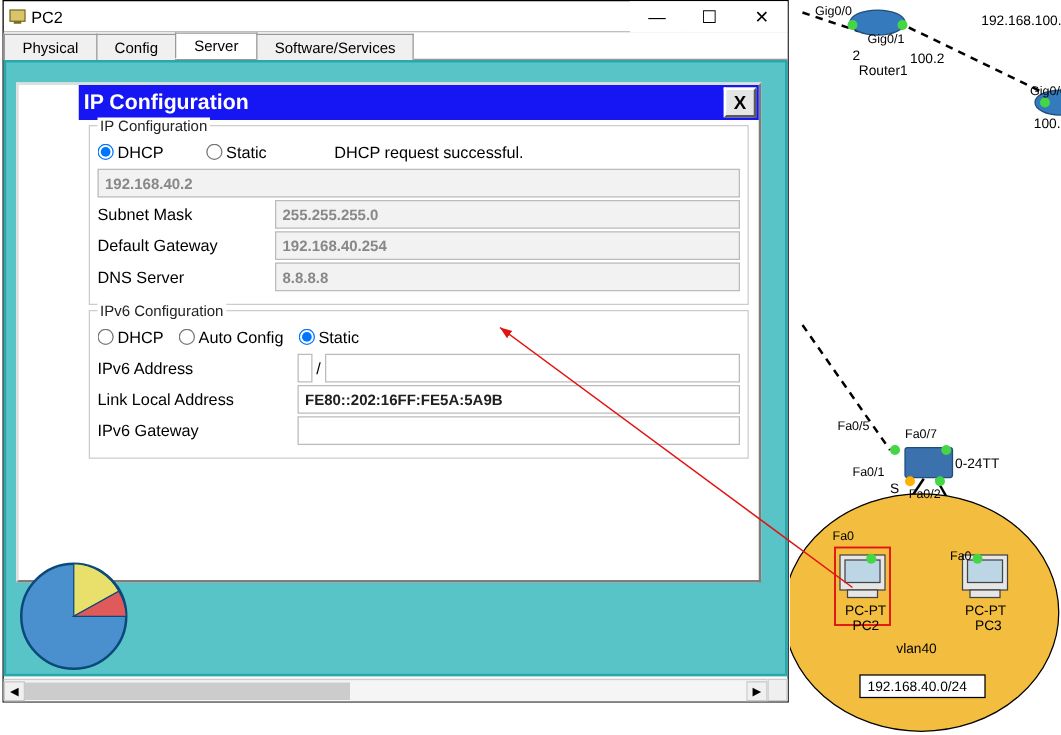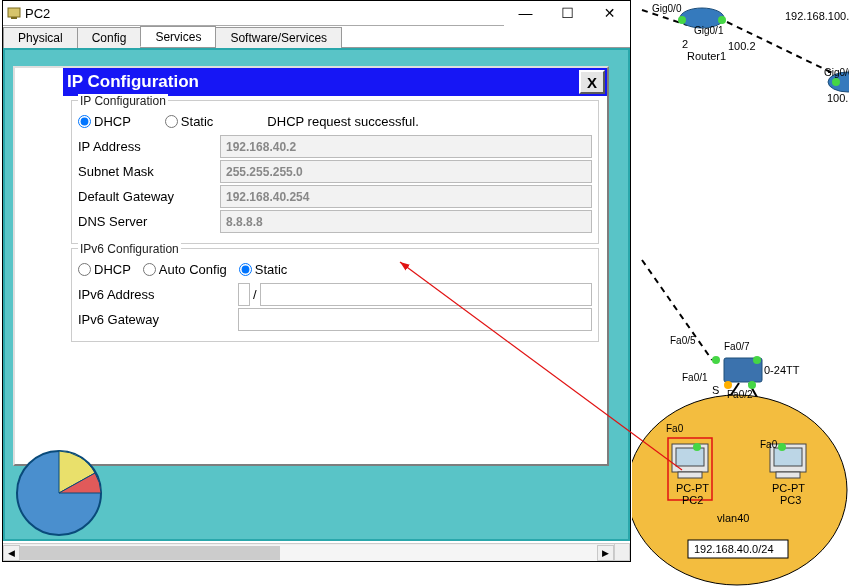--- a/index.html
+++ b/index.html
@@ -94,21 +94,21 @@
     <div class="winbtns">
       <div class="winbtn">—</div>
       <div class="winbtn">☐</div>
       <div class="winbtn">✕</div>
     </div>
   </div>
 
   <div class="tabs">
     <div class="tab">Physical</div>
     <div class="tab">Config</div>
-    <div class="tab active">Services</div>
+    <div class="tab active">Server</div>
     <div class="tab">Software/Services</div>
   </div>
 
   <div class="desk">
 
     <div class="ipwin">
       <div class="ipwin-title">
         <span class="t">IP Configuration</span>
         <div class="ipwin-close">X</div>
       </div>
@@ -120,21 +120,20 @@
             <input type="radio" name="v4" checked="" style="">
             <span>DHCP</span>
           </label>
           <label>
             <input type="radio" name="v4" style="">
             <span>Static</span>
           </label>
           <span class="status">DHCP request successful.</span>
         </div>
         <div class="row">
-          <div class="lbl">IP Address</div>
           <div class="inp"><input type="text" disabled="" value="192.168.40.2" style=""></div>
         </div>
         <div class="row">
           <div class="lbl">Subnet Mask</div>
           <div class="inp"><input type="text" disabled="" value="255.255.255.0" style=""></div>
         </div>
         <div class="row">
           <div class="lbl">Default Gateway</div>
           <div class="inp"><input type="text" disabled="" value="192.168.40.254" style=""></div>
         </div>
@@ -160,20 +159,24 @@
             <span>Static</span>
           </label>
         </div>
         <div class="row v6row">
           <div class="lbl">IPv6 Address</div>
           <div class="v6-addr-wrap">
             <input class="main" type="text" value="" style="">
             <span class="slash">/</span>
             <input class="prefix" type="text" value="" style="">
           </div>
+        </div>
+        <div class="row v6row">
+          <div class="lbl">Link Local Address</div>
+          <div class="inp"><input type="text" value="FE80::202:16FF:FE5A:5A9B" style=""></div>
         </div>
         <div class="row v6row">
           <div class="lbl">IPv6 Gateway</div>
           <div class="inp"><input type="text" value="" style=""></div>
         </div>
       </div>
     </div>
 
     <div class="pie">
       <svg viewBox="0 0 88 88">

